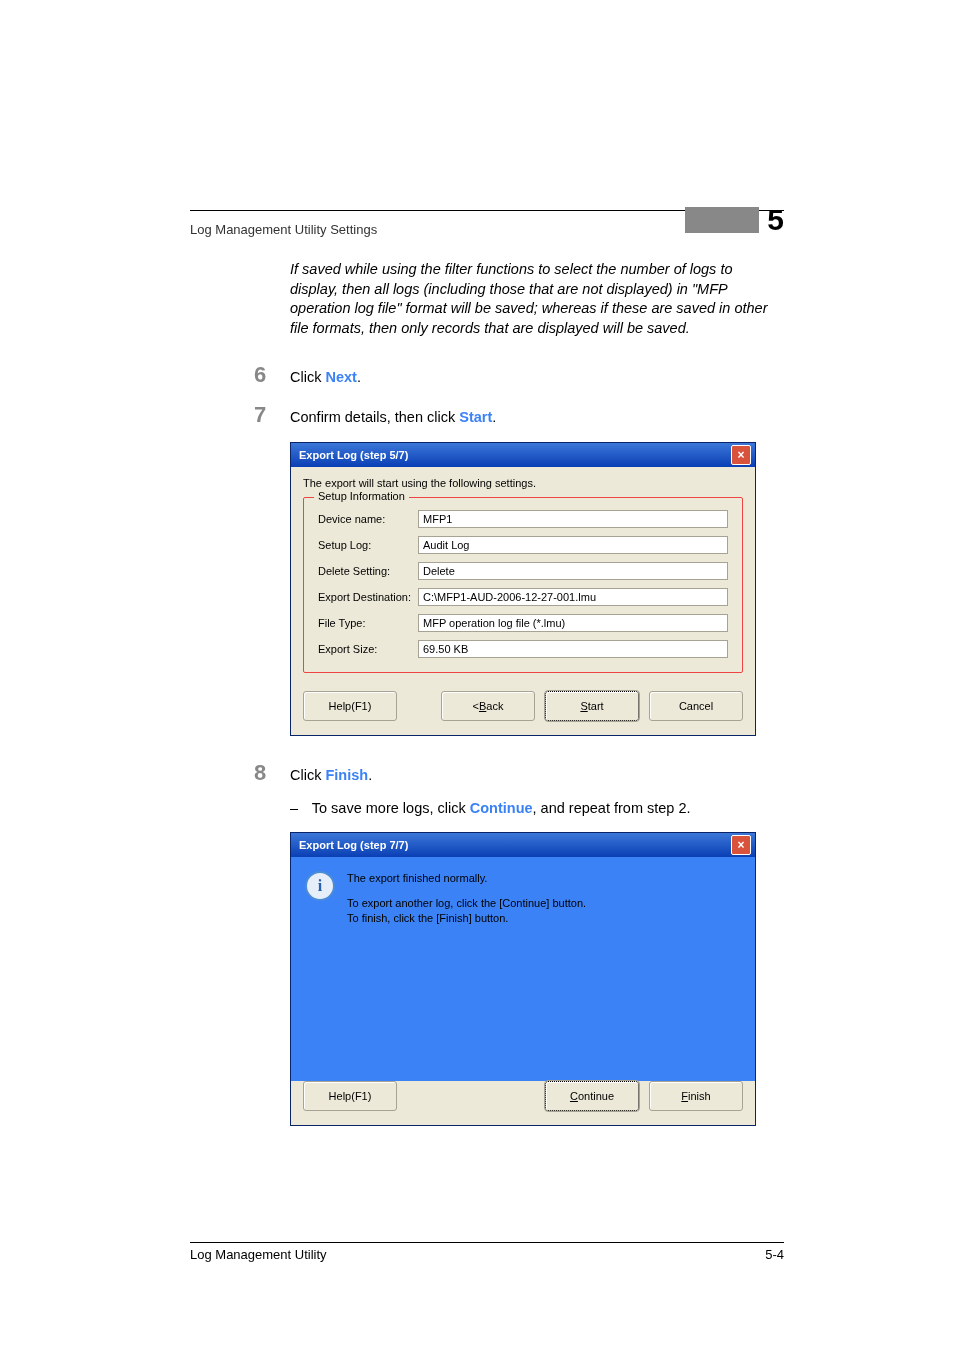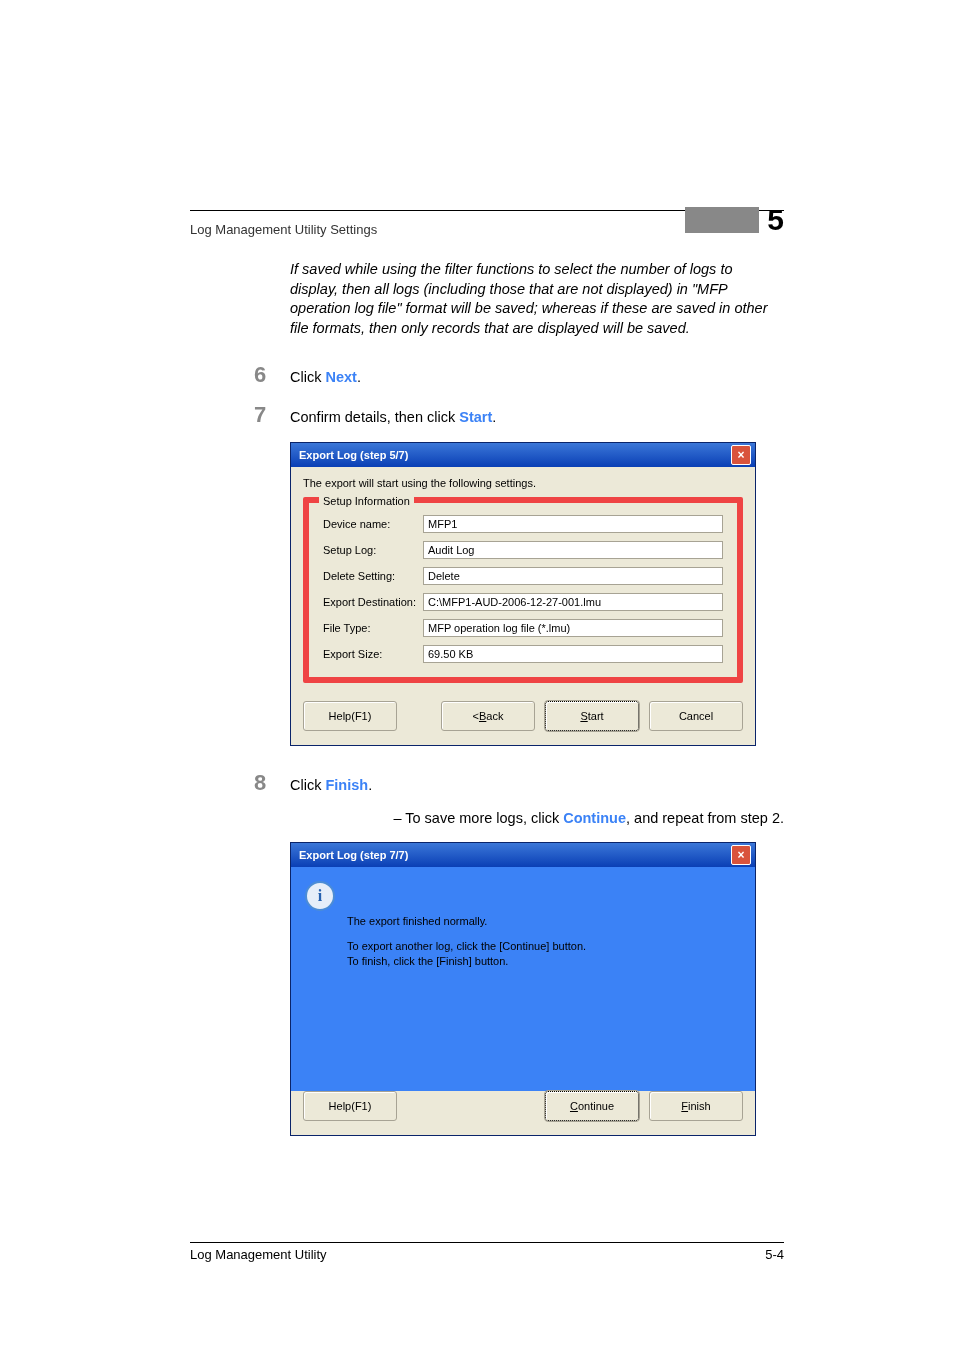--- a/index.html
+++ b/index.html
@@ -8,40 +8,40 @@
   .topbar .title{font-size:13px;color:#333;padding-top:6px;}
   .topbar .chap{display:flex;align-items:center;}
   .topbar .chap .num{font-size:30px;font-weight:bold;color:#000;margin-left:8px;}
   .topbar .chap .bar{width:74px;height:26px;background:#888;}
   .content{margin-top:60px;}
   .note{font-style:italic;font-size:14.5px;line-height:1.35;margin-left:100px;margin-bottom:24px;color:#000;}
   .steprow{display:flex;margin-left:64px;margin-bottom:14px;align-items:baseline;}
   .stepnum{font-size:22px;font-weight:bold;color:#888;width:36px;flex:none;}
   .steptxt{font-size:14.5px;line-height:1.35;}
   .kw{color:#3b82f6;font-weight:bold;}
-  .subrow{margin-left:100px;font-size:14.5px;margin-bottom:16px;text-align:right;}
+  .subrow{margin-left:100px;font-size:14.5px;margin-bottom:16px;}
   .subrow .dash{display:inline-block;width:18px;}
   .dlg{width:464px;margin:0 0 24px 100px;border:1px solid #0a246a;background:#3b82f6;font-family:Tahoma,Arial,sans-serif;font-size:11px;color:#000;}
   .dlg .titlebar{height:24px;background:linear-gradient(#3b77d8,#0a3fb5);display:flex;align-items:center;justify-content:space-between;color:#fff;font-weight:bold;padding:0 4px 0 8px;}
   .closebox{width:18px;height:18px;border:1px solid #fff;background:#d9533c;display:flex;align-items:center;justify-content:center;font-size:12px;font-weight:bold;line-height:1;border-radius:2px;}
   .dlg .body{padding:10px 12px 14px 12px;background:#ece9d8;}
   .introline{font-size:11px;margin-bottom:8px;}
-  .grp{border:6px solid #ef4444;border-radius:2px;padding:12px 14px 14px 14px;position:relative;}
+  .grp{border:1px solid #ef4444;border-radius:2px;padding:12px 14px 14px 14px;position:relative;}
   .grp .legend{position:absolute;top:-8px;left:10px;background:#ece9d8;padding:0 4px;font-size:11px;}
   .fld{display:flex;align-items:center;margin-bottom:8px;}
   .fld .lab{width:100px;font-size:11px;}
   .fld .val{flex:1;height:18px;border:1px solid #a7a394;background:#fff;padding:0 4px;display:flex;align-items:center;font-size:11px;box-sizing:border-box;}
   .btnrow{display:flex;align-items:center;margin-top:18px;}
   .wbtn{height:22px;min-width:72px;border:1px solid #a7a394;background:#ece9d8;font-size:11px;display:inline-flex;align-items:center;justify-content:center;padding:3px 10px;border-radius:3px;box-shadow:1px 1px 0 #fff inset;}
   .wbtn.def{border:1px dotted #000;outline:1px solid #a7a394;}
   .btnrow .spacer{flex:1;}
   .btnrow .gap{width:10px;display:inline-block;}
   .dlg2-body{display:flex;align-items:flex-start;padding:14px 14px 10px 14px;min-height:200px;}
   .info-icon{width:26px;height:26px;border-radius:50%;background:#e6eef9;border:2px solid #4b8cd6;display:flex;align-items:center;justify-content:center;color:#2661b0;font-family:Georgia,serif;font-weight:bold;font-size:16px;flex:none;margin-right:12px;}
-  .dlg2-text{font-size:11px;line-height:1.35;margin-top:33px;}
+  .dlg2-text{font-size:11px;line-height:1.35;}
   .footer{position:absolute;left:190px;right:170px;bottom:88px;border-top:1px solid #000;padding-top:4px;display:flex;justify-content:space-between;font-size:13px;}
   u.mn{text-decoration:underline;}
 </style>
 </head>
 <body>
 
 <div class="page">
 
   <div class="topbar">
     <div class="title">Log Management Utility Settings</div>

